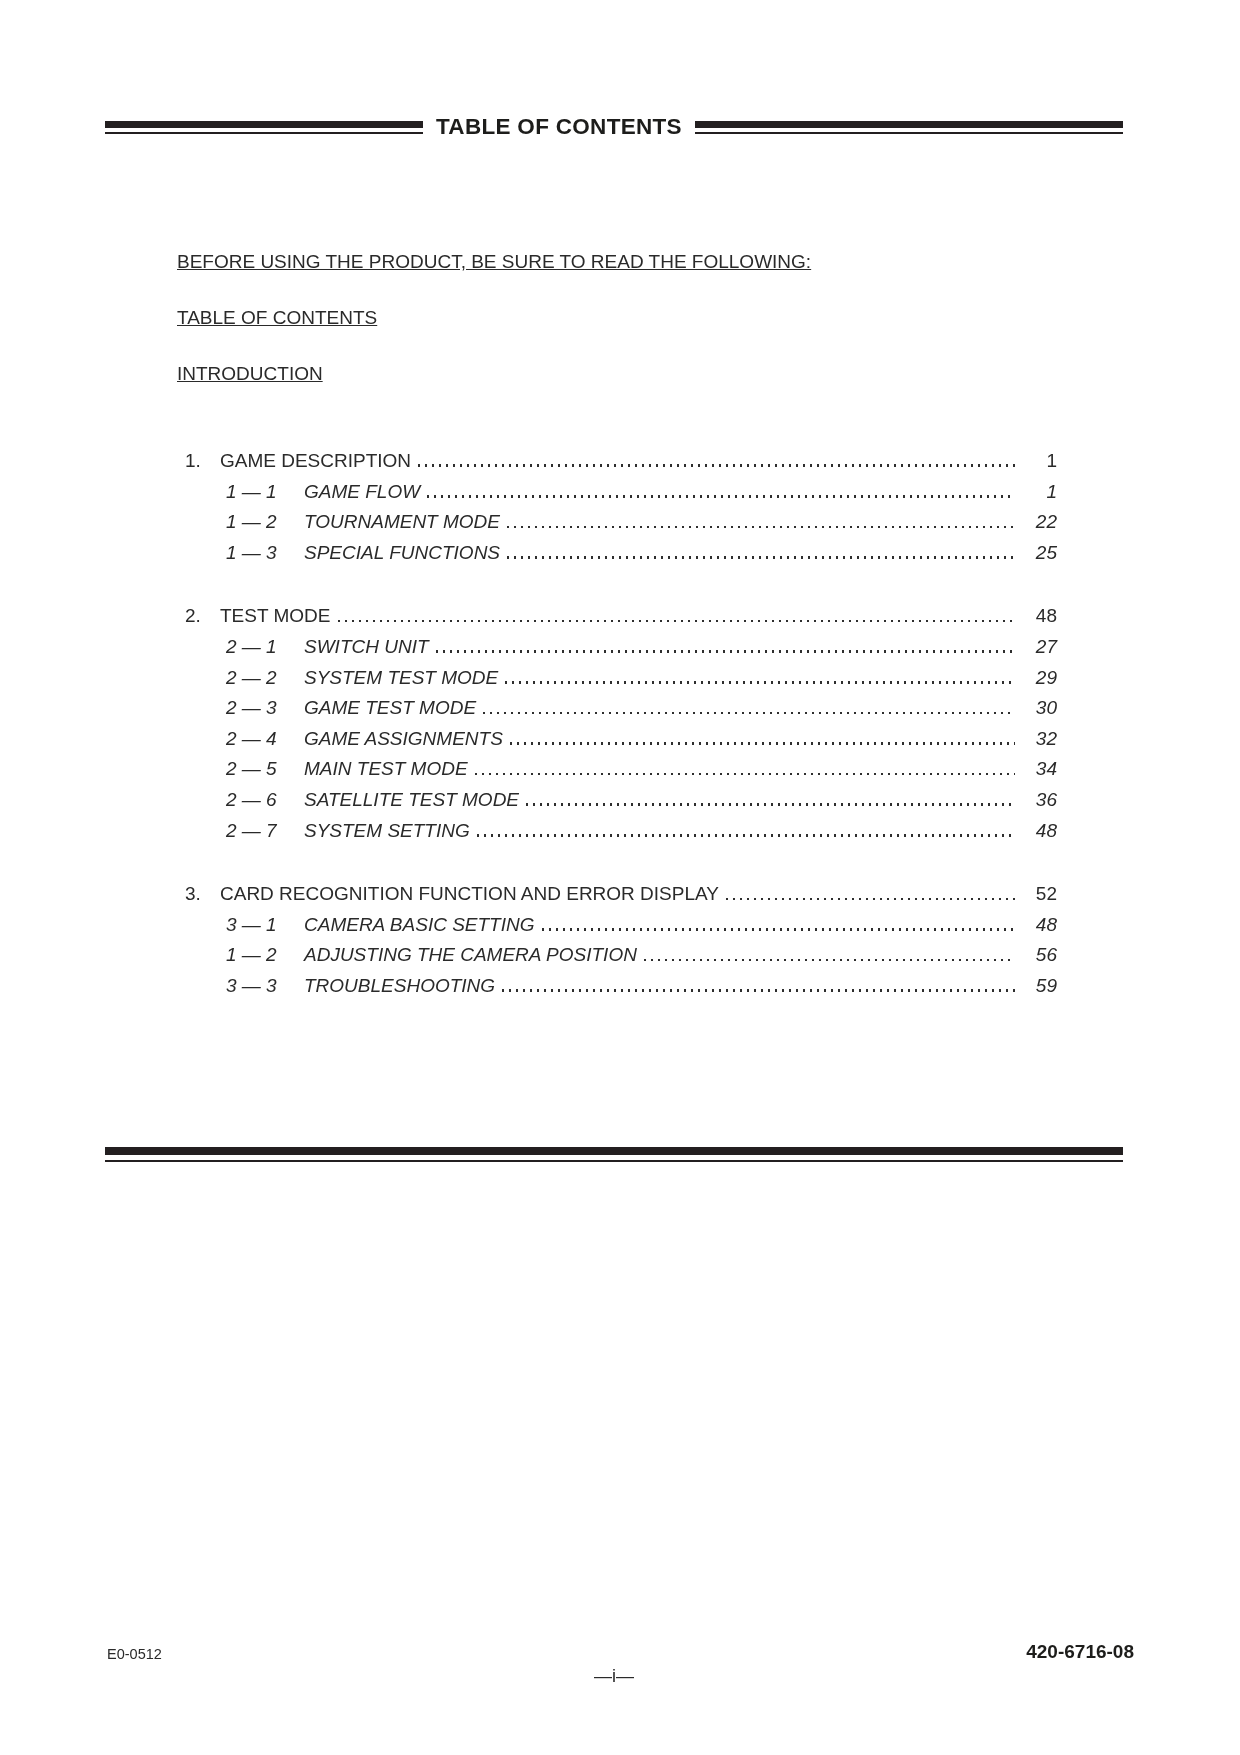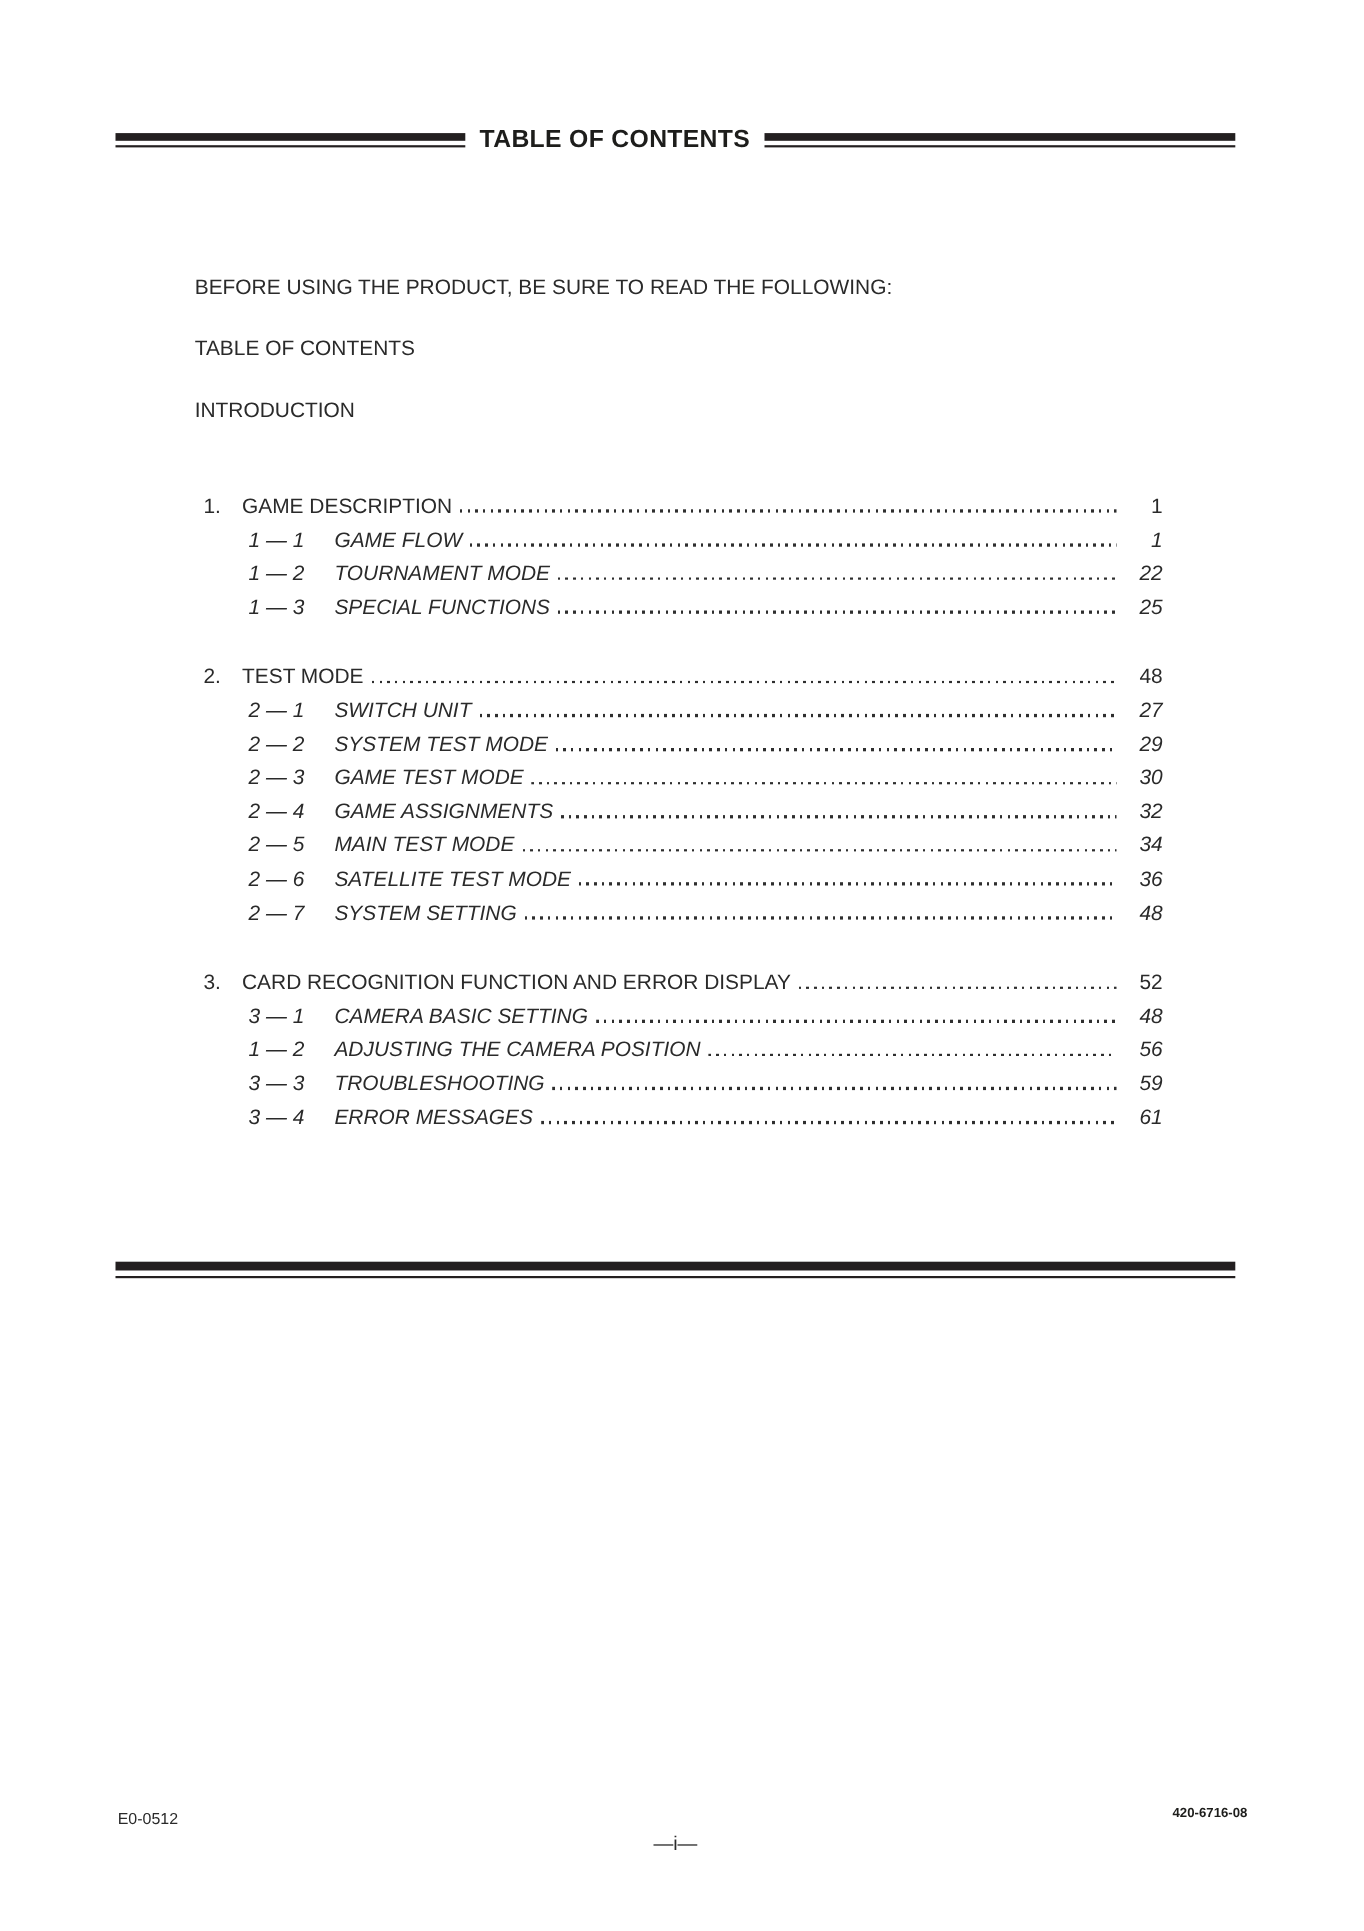--- a/index.html
+++ b/index.html
@@ -37,20 +37,21 @@
     color: #1d1d1b;
   }
 
   
   .intro {
     position: absolute;
     left: 177px;
     top: 252px;
     font-size: 19px;
     color: #2a2a2a;
+    text-decoration: underline;
   }
   .intro .line { height: 19px; line-height: 19px; white-space: nowrap; }
   .intro .line + .line { margin-top: 37px; }
 
   
   .toc {
     position: absolute;
     left: 105px;
     top: 446px;
     width: 1018px;
@@ -98,21 +99,21 @@
     position: absolute;
     left: 107px;
     top: 1646px;
     font-size: 14.5px;
     color: #2a2a2a;
   }
   .footer-right {
     position: absolute;
     right: 106px;
     top: 1641px;
-    font-size: 12px;
+    font-size: 19px;
     font-weight: bold;
     color: #1d1d1b;
   }
   .footer-center {
     position: absolute;
     left: 105px;
     top: 1666px;
     width: 1018px;
     text-align: center;
     font-size: 18px;
@@ -237,26 +238,20 @@
       <span class="title">ADJUSTING THE CAMERA POSITION</span>
       <span class="leader"></span>
       <span class="pagenum">56</span>
     </div>
     <div class="toc-row lv1">
       <span class="label">3 — 3</span>
       <span class="title">TROUBLESHOOTING</span>
       <span class="leader"></span>
       <span class="pagenum">59</span>
     </div>
-    <div class="toc-row lv1">
-      <span class="label">3 — 4</span>
-      <span class="title">ERROR MESSAGES</span>
-      <span class="leader"></span>
-      <span class="pagenum">61</span>
-    </div>
 
   </div>
 
   <div class="bottom-rule">
     <div class="thick"></div>
       <div class="sp"></div>
       <div class="thin"></div>
   </div>
 
   <div class="footer-left">E0-0512</div>

